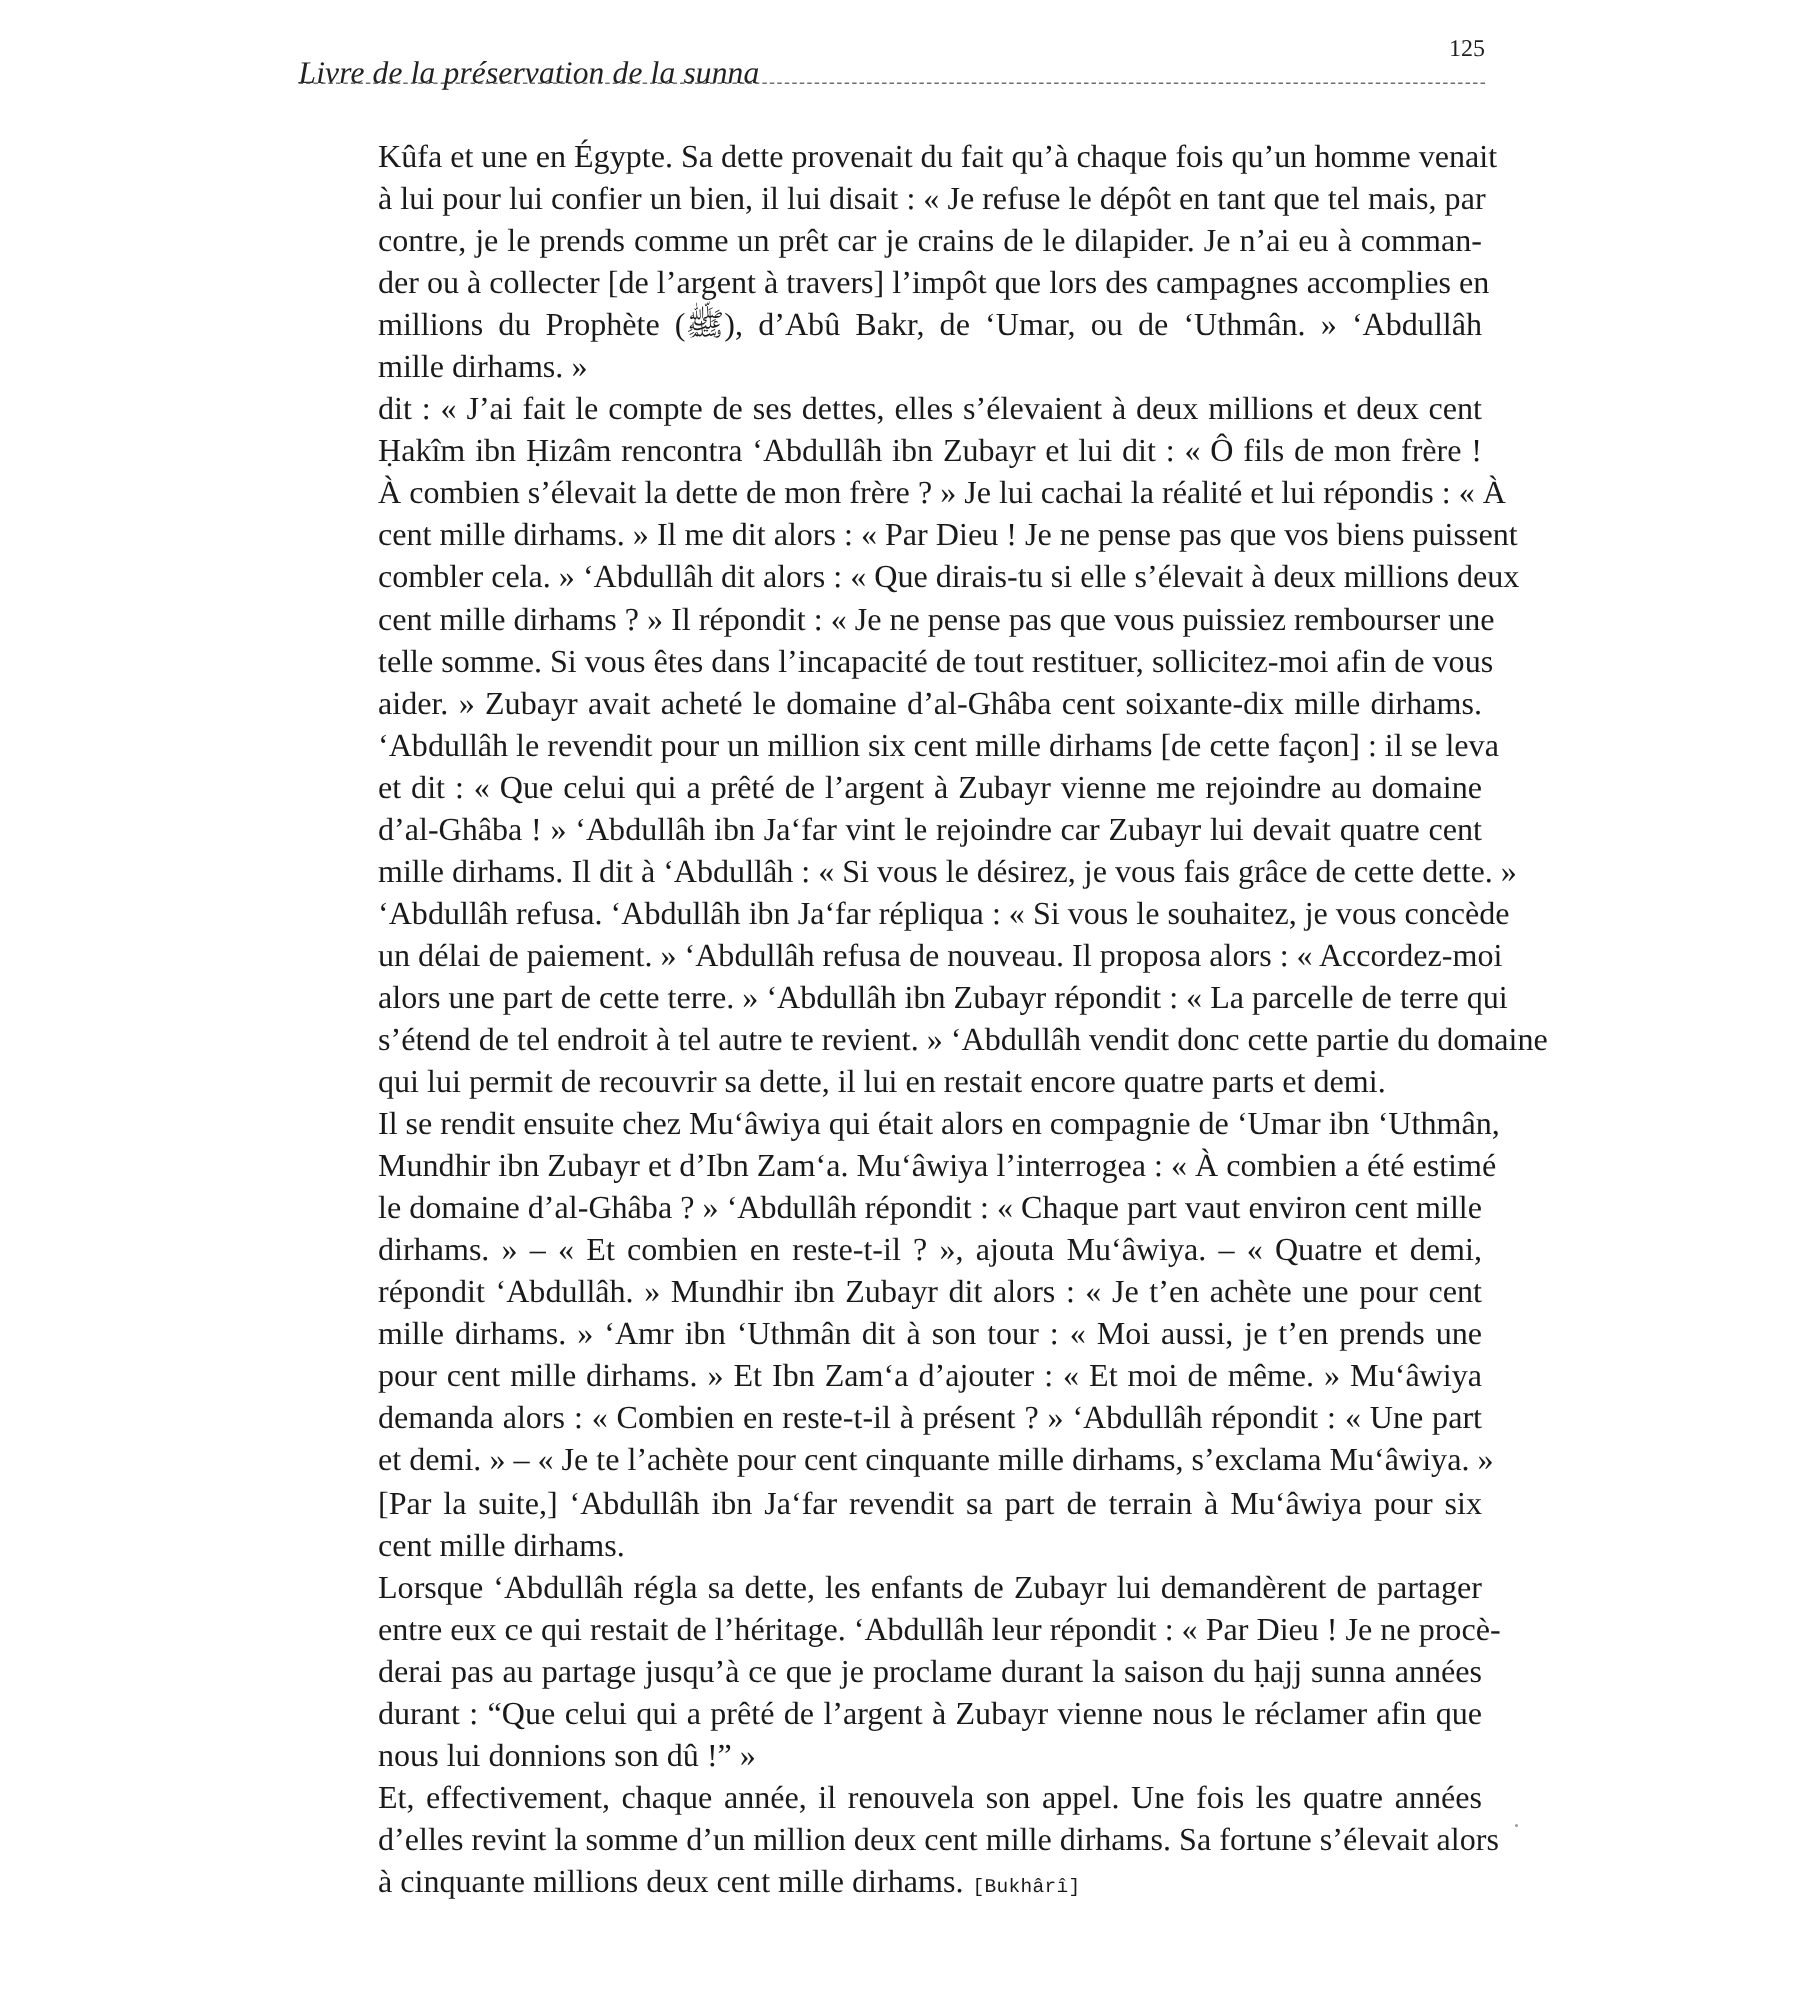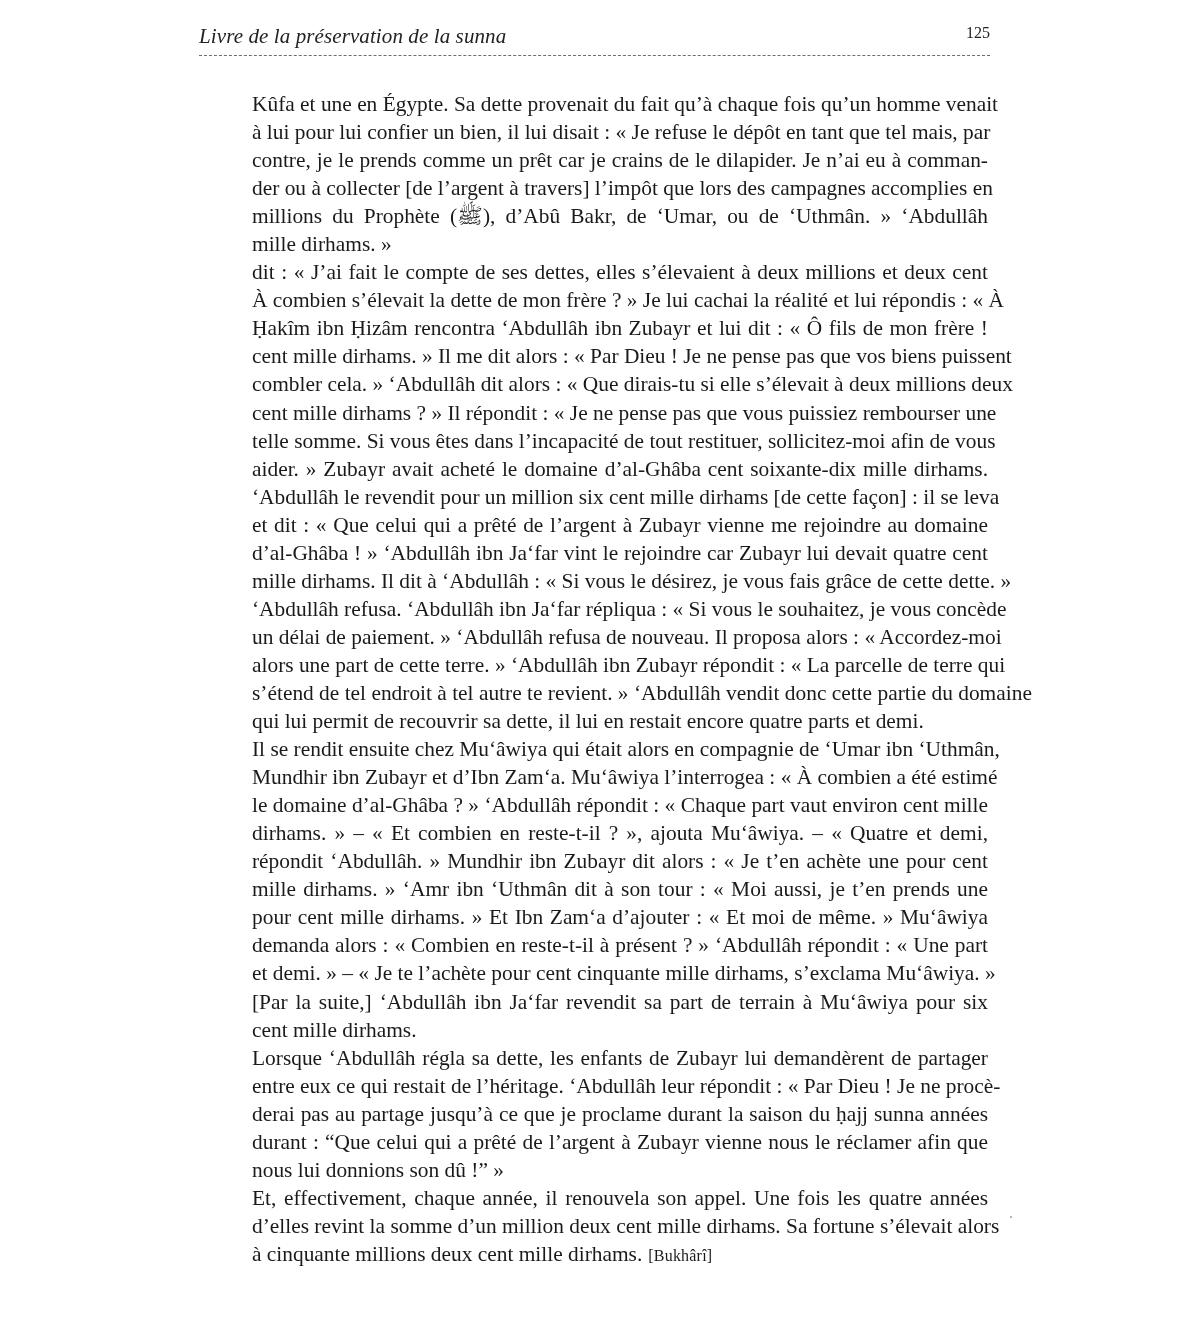--- a/index.html
+++ b/index.html
@@ -25,21 +25,21 @@
     .running-head {
       position: absolute;
       left: 199px;
       top: 24px;
       width: 791px;
       height: 30px;
     }
     .running-title {
       position: absolute;
       left: 0;
-      top: 0;
+      top: 12px;
       font-style: italic;
       font-size: 21px;
       letter-spacing: 0.1px;
       color: #222;
     }
     .page-number {
       position: absolute;
       right: 0;
       top: 0;
       font-size: 16px;
@@ -69,22 +69,22 @@
       text-align-last: justify;
       overflow: visible;
       margin-left: 24px;
     }
     .line.last {
       text-align-last: left;
     }
     .line .it {
     }
     .line .src {
-      font-family: Liberation Serif, serif;
-      font-size: 16px;
+      font-family: Liberation Mono, monospace;
+      font-size: 13px;
       margin-left: 6px;
       letter-spacing: 0.2px;
     }
     .speck {
       position: absolute;
       width: 2px;
       height: 2px;
       background: #999;
       border-radius: 50%;
     }
@@ -101,22 +101,22 @@
   <div class="head-rule"></div>
 
   <div class="body-text" id="body-text">
       <div class="line"><span>Kûfa et une en Égypte. Sa dette provenait du fait qu’à chaque fois qu’un homme venait</span></div>
       <div class="line"><span>à lui pour lui confier un bien, il lui disait : « Je refuse le dépôt en tant que tel mais, par</span></div>
       <div class="line"><span>contre, je le prends comme un prêt car je crains de le dilapider. Je n’ai eu à comman-</span></div>
       <div class="line"><span>der ou à collecter [de l’argent à travers] l’impôt que lors des campagnes accomplies en</span></div>
       <div class="line"><span>millions du Prophète (ﷺ), d’Abû Bakr, de ‘Umar, ou de ‘Uthmân. » ‘Abdullâh</span></div>
       <div class="line last"><span>mille dirhams. »</span></div>
       <div class="line"><span>dit : « J’ai fait le compte de ses dettes, elles s’élevaient à deux millions et deux cent</span></div>
+      <div class="line"><span>Ḥakîm ibn Ḥizâm rencontra ‘Abdullâh ibn Zubayr et lui dit : « Ô fils de mon frère !</span></div>
       <div class="line"><span>À combien s’élevait la dette de mon frère ? » Je lui cachai la réalité et lui répondis : « À</span></div>
-      <div class="line"><span>Ḥakîm ibn Ḥizâm rencontra ‘Abdullâh ibn Zubayr et lui dit : « Ô fils de mon frère !</span></div>
       <div class="line"><span>cent mille dirhams. » Il me dit alors : « Par Dieu ! Je ne pense pas que vos biens puissent</span></div>
       <div class="line"><span>combler cela. » ‘Abdullâh dit alors : « Que dirais-tu si elle s’élevait à deux millions deux</span></div>
       <div class="line"><span>cent mille dirhams ? » Il répondit : « Je ne pense pas que vous puissiez rembourser une</span></div>
       <div class="line"><span>telle somme. Si vous êtes dans l’incapacité de tout restituer, sollicitez-moi afin de vous</span></div>
       <div class="line"><span>aider. » Zubayr avait acheté le domaine d’al-Ghâba cent soixante-dix mille dirhams.</span></div>
       <div class="line"><span>‘Abdullâh le revendit pour un million six cent mille dirhams [de cette façon] : il se leva</span></div>
       <div class="line"><span>et dit : « Que celui qui a prêté de l’argent à Zubayr vienne me rejoindre au domaine</span></div>
       <div class="line"><span>d’al-Ghâba ! » ‘Abdullâh ibn Ja‘far vint le rejoindre car Zubayr lui devait quatre cent</span></div>
       <div class="line"><span>mille dirhams. Il dit à ‘Abdullâh : « Si vous le désirez, je vous fais grâce de cette dette. »</span></div>
       <div class="line"><span>‘Abdullâh refusa. ‘Abdullâh ibn Ja‘far répliqua : « Si vous le souhaitez, je vous concède</span></div>

